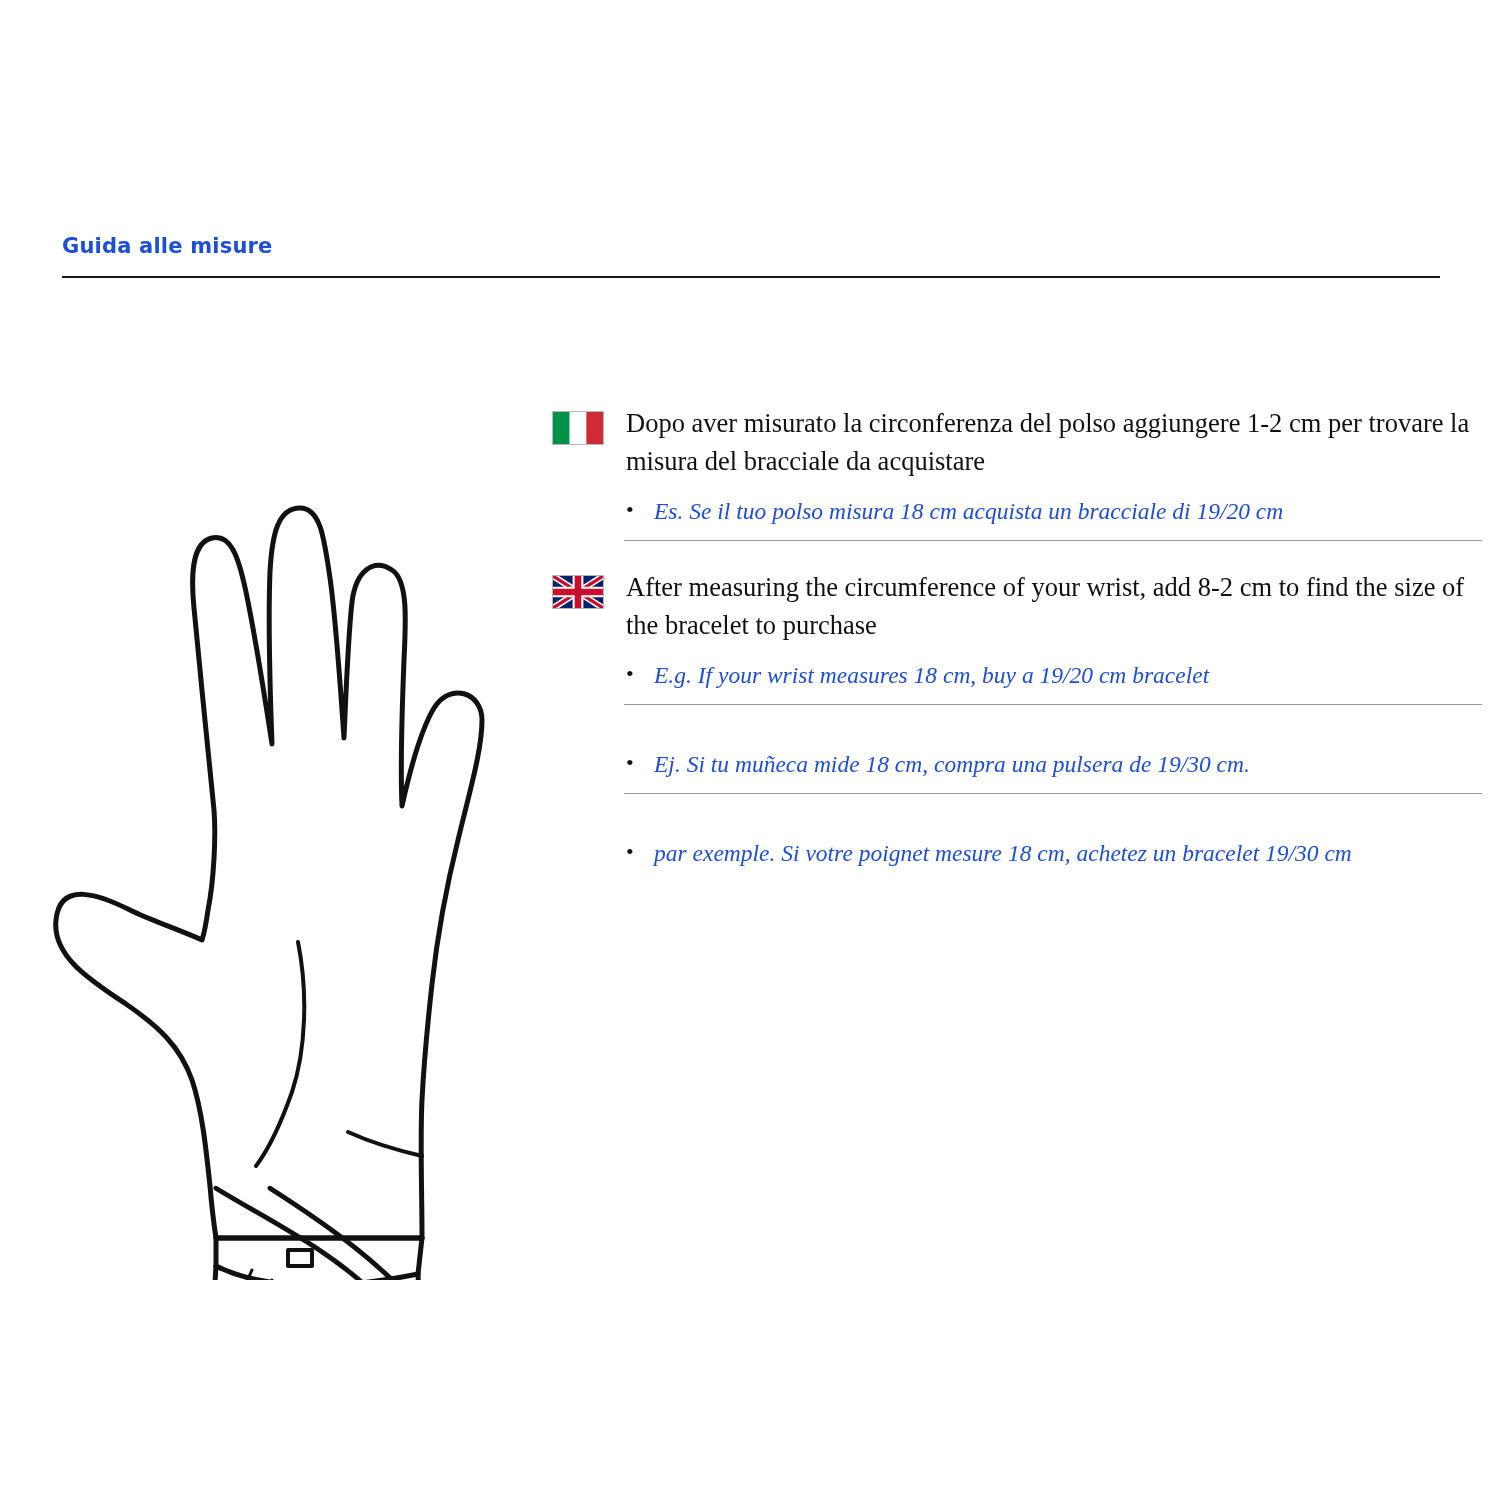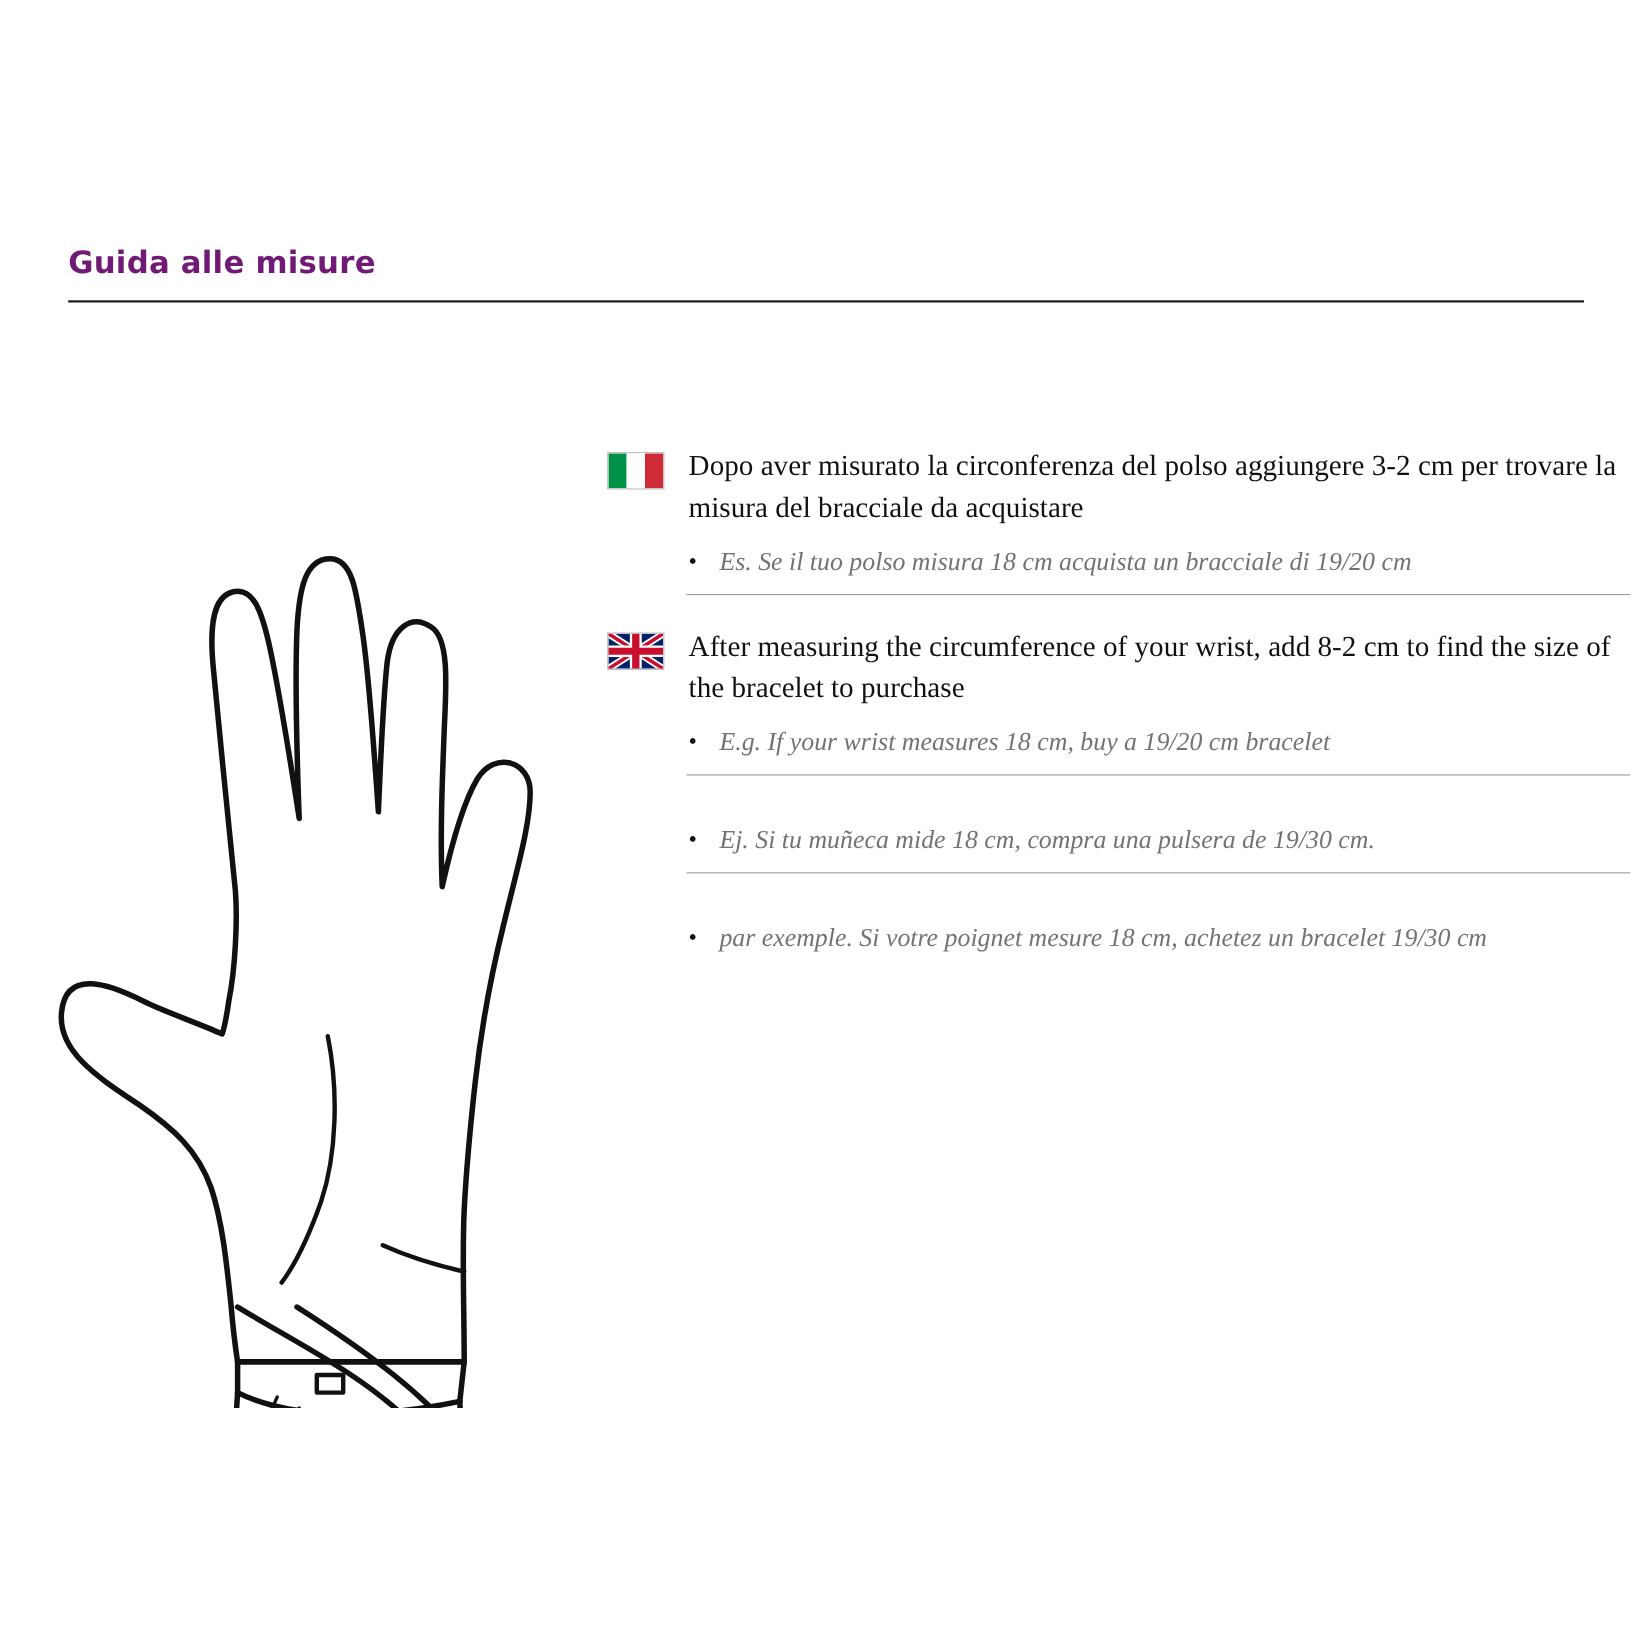--- a/index.html
+++ b/index.html
@@ -23,24 +23,24 @@
   
   .title-block {
     position: absolute;
     left: 62px;
     top: 222px;
     width: 1378px;
   }
   .title {
     font-family: "DejaVu Sans", sans-serif;
     font-weight: bold;
-    font-size: 28px;
+    font-size: 21px;
     letter-spacing: 0.2px;
-    color: #701a75;
-    margin: 0 0 18px 0;
+    color: #1d4ed8;
+    margin: 12px 0 18px 0;
   }
   .title-rule {
     height: 2px;
     background: #1a1a1a;
     width: 100%;
   }
   
   .hand-wrap {
     position: absolute;
     left: 30px;
@@ -100,21 +100,21 @@
     min-width: 18px;
     font-size: 22px;
     line-height: 1.3;
     color: #111;
   }
   .example-text {
     font-family: "Liberation Serif", serif;
     font-style: italic;
     font-size: 23.5px;
     line-height: 1.35;
-    color: #737373;
+    color: #1d4ed8;
     margin-left: 10px;
   }
 </style>
 </head>
 <body>
 
 <div class="page">
 
   <div class="title-block">
     <h1 class="title">Guida alle misure</h1>
@@ -208,21 +208,21 @@
 
     <div class="guide">
       <div class="guide-row">
         <span class="flag">
           <svg viewBox="0 0 60 40" preserveAspectRatio="none">
             <rect x="0" y="0" width="20" height="40" fill="#009246"></rect>
             <rect x="20" y="0" width="20" height="40" fill="#ffffff"></rect>
             <rect x="40" y="0" width="20" height="40" fill="#ce2b37"></rect>
           </svg>
         </span>
-        <div class="guide-text">Dopo aver misurato la circonferenza del polso aggiungere 3-2 cm per trovare la misura del bracciale da acquistare</div>
+        <div class="guide-text">Dopo aver misurato la circonferenza del polso aggiungere 1-2 cm per trovare la misura del bracciale da acquistare</div>
       </div>
       <div class="example-row">
         <span class="bullet">•</span>
         <span class="example-text">Es. Se il tuo polso misura 18 cm acquista un bracciale di 19/20 cm</span>
       </div>
       <div class="guide-sep"></div>
     </div>
 
     <div class="guide">
       <div class="guide-row">

